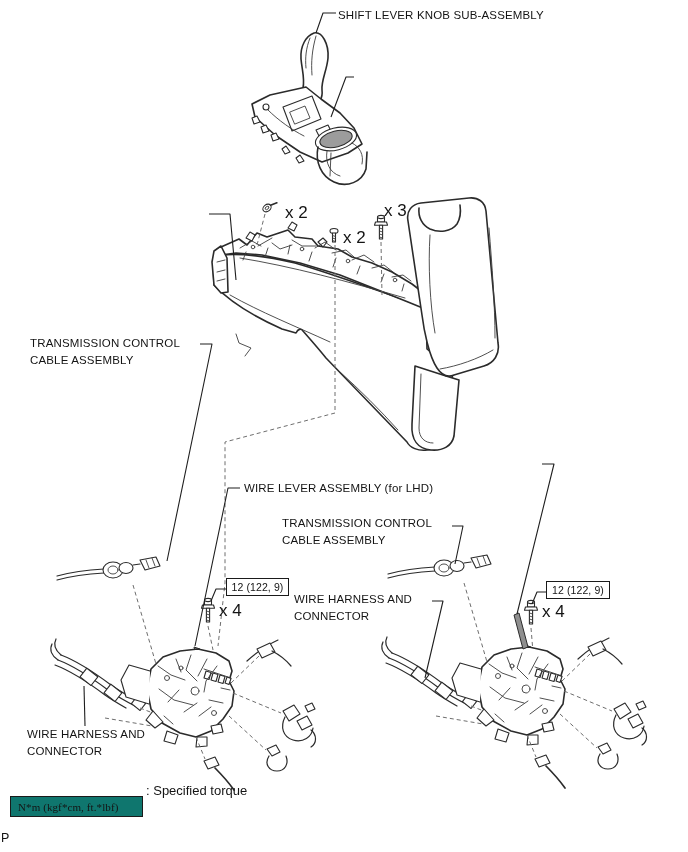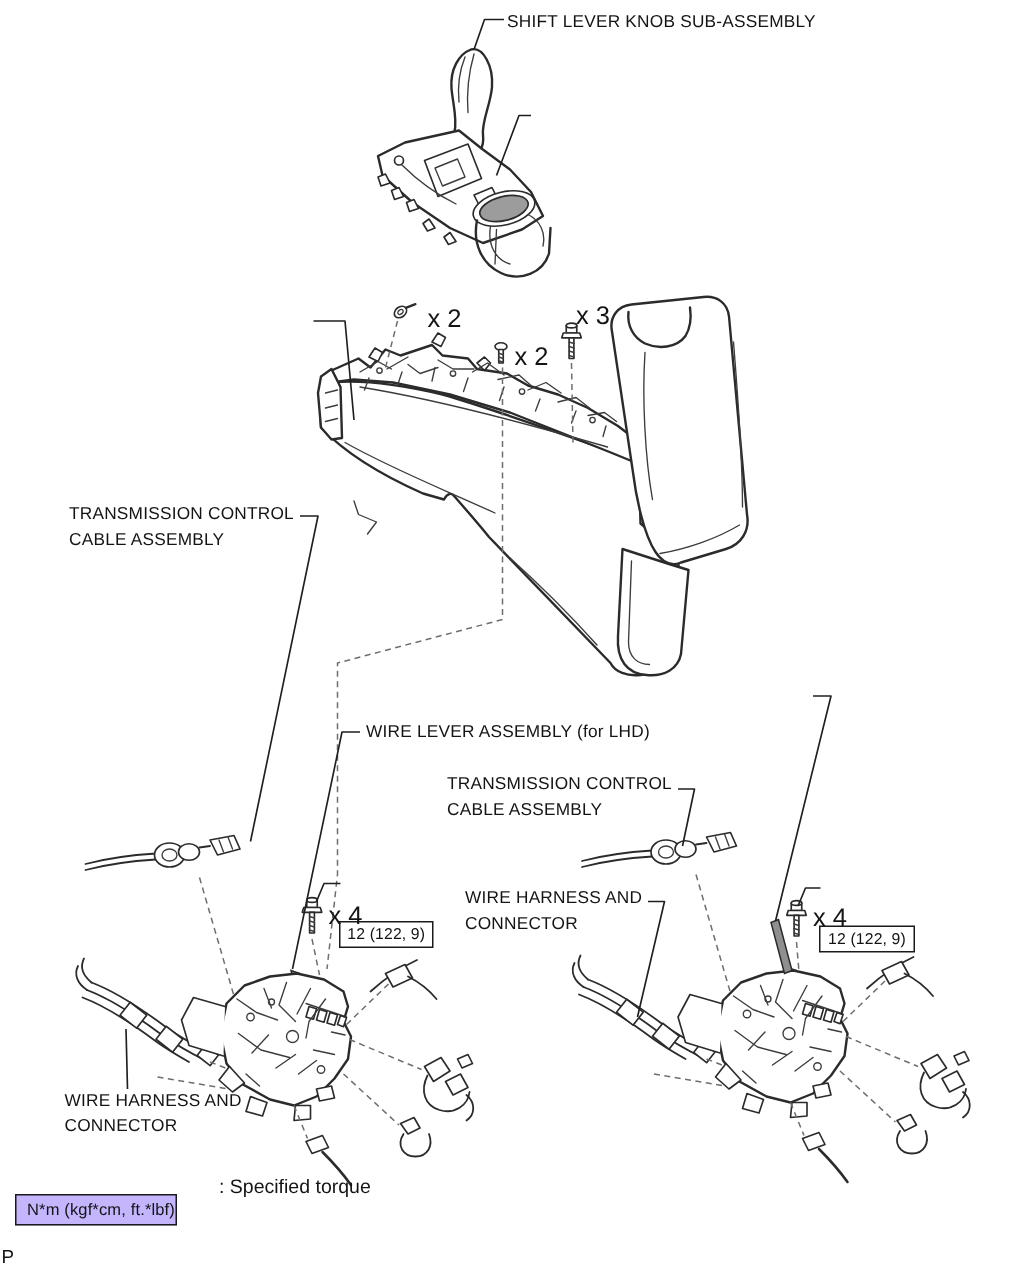--- a/index.html
+++ b/index.html
@@ -5,31 +5,31 @@
   html,body{margin:0;padding:0;background:#ffffff;}
   .stage{
     position:relative;width:688px;height:852px;background:#ffffff;overflow:hidden;
     font-family:"Liberation Sans", sans-serif;color:#141414;
   }
   .stage svg{position:absolute;left:0;top:0;}
   .lbl{
     position:absolute;font-size:11.5px;line-height:17px;letter-spacing:.15px;
     white-space:nowrap;color:#141414;
   }
-  .lbl span{display:block;margin-left:16px;}
+  .lbl span{display:block;}
   .qty{position:absolute;font-size:17px;white-space:nowrap;color:#141414;}
   .torque-box{
     position:absolute;box-sizing:border-box;border:1.6px solid #1a1a1a;background:#fff;
     display:flex;align-items:center;justify-content:center;
-    font-size:10.5px;letter-spacing:.1px;margin-top:36px;
+    font-size:10.5px;letter-spacing:.1px;
   }
   .legend-box{
-    position:absolute;left:10px;top:796px;width:108px;height:21px;box-sizing:border-box;
-    border:1.6px solid #1a1a1a;background:#c4b5fd;display:flex;align-items:center;
-    padding-left:7px;font-size:11px;letter-spacing:.1px;
+    position:absolute;left:10px;top:796px;width:133px;height:21px;box-sizing:border-box;
+    border:1.6px solid #1a1a1a;background:#0f766e;display:flex;align-items:center;
+    padding-left:7px;font-size:11px;letter-spacing:.1px;font-family:Liberation Serif, serif;
   }
   .legend-desc{position:absolute;left:146px;top:783px;font-size:13px;white-space:nowrap;}
   .page-marker{position:absolute;left:1px;top:831px;font-size:12.5px;}
   
   .s1 {fill:none;stroke:#2b2b2b;stroke-width:1.6;stroke-linejoin:round;stroke-linecap:round;}
   .s1f{fill:#ffffff;stroke:#2b2b2b;stroke-width:1.6;stroke-linejoin:round;stroke-linecap:round;}
   .s2f{fill:#ffffff;stroke:#2b2b2b;stroke-width:1.1;stroke-linejoin:round;stroke-linecap:round;}
   .thin{fill:none;stroke:#3c3c3c;stroke-width:.9;stroke-linejoin:round;stroke-linecap:round;}
   .lead{fill:none;stroke:#1f1f1f;stroke-width:1.1;stroke-linejoin:round;}
   .dash{fill:none;stroke:#6e6e6e;stroke-width:1;stroke-dasharray:4 3;}

